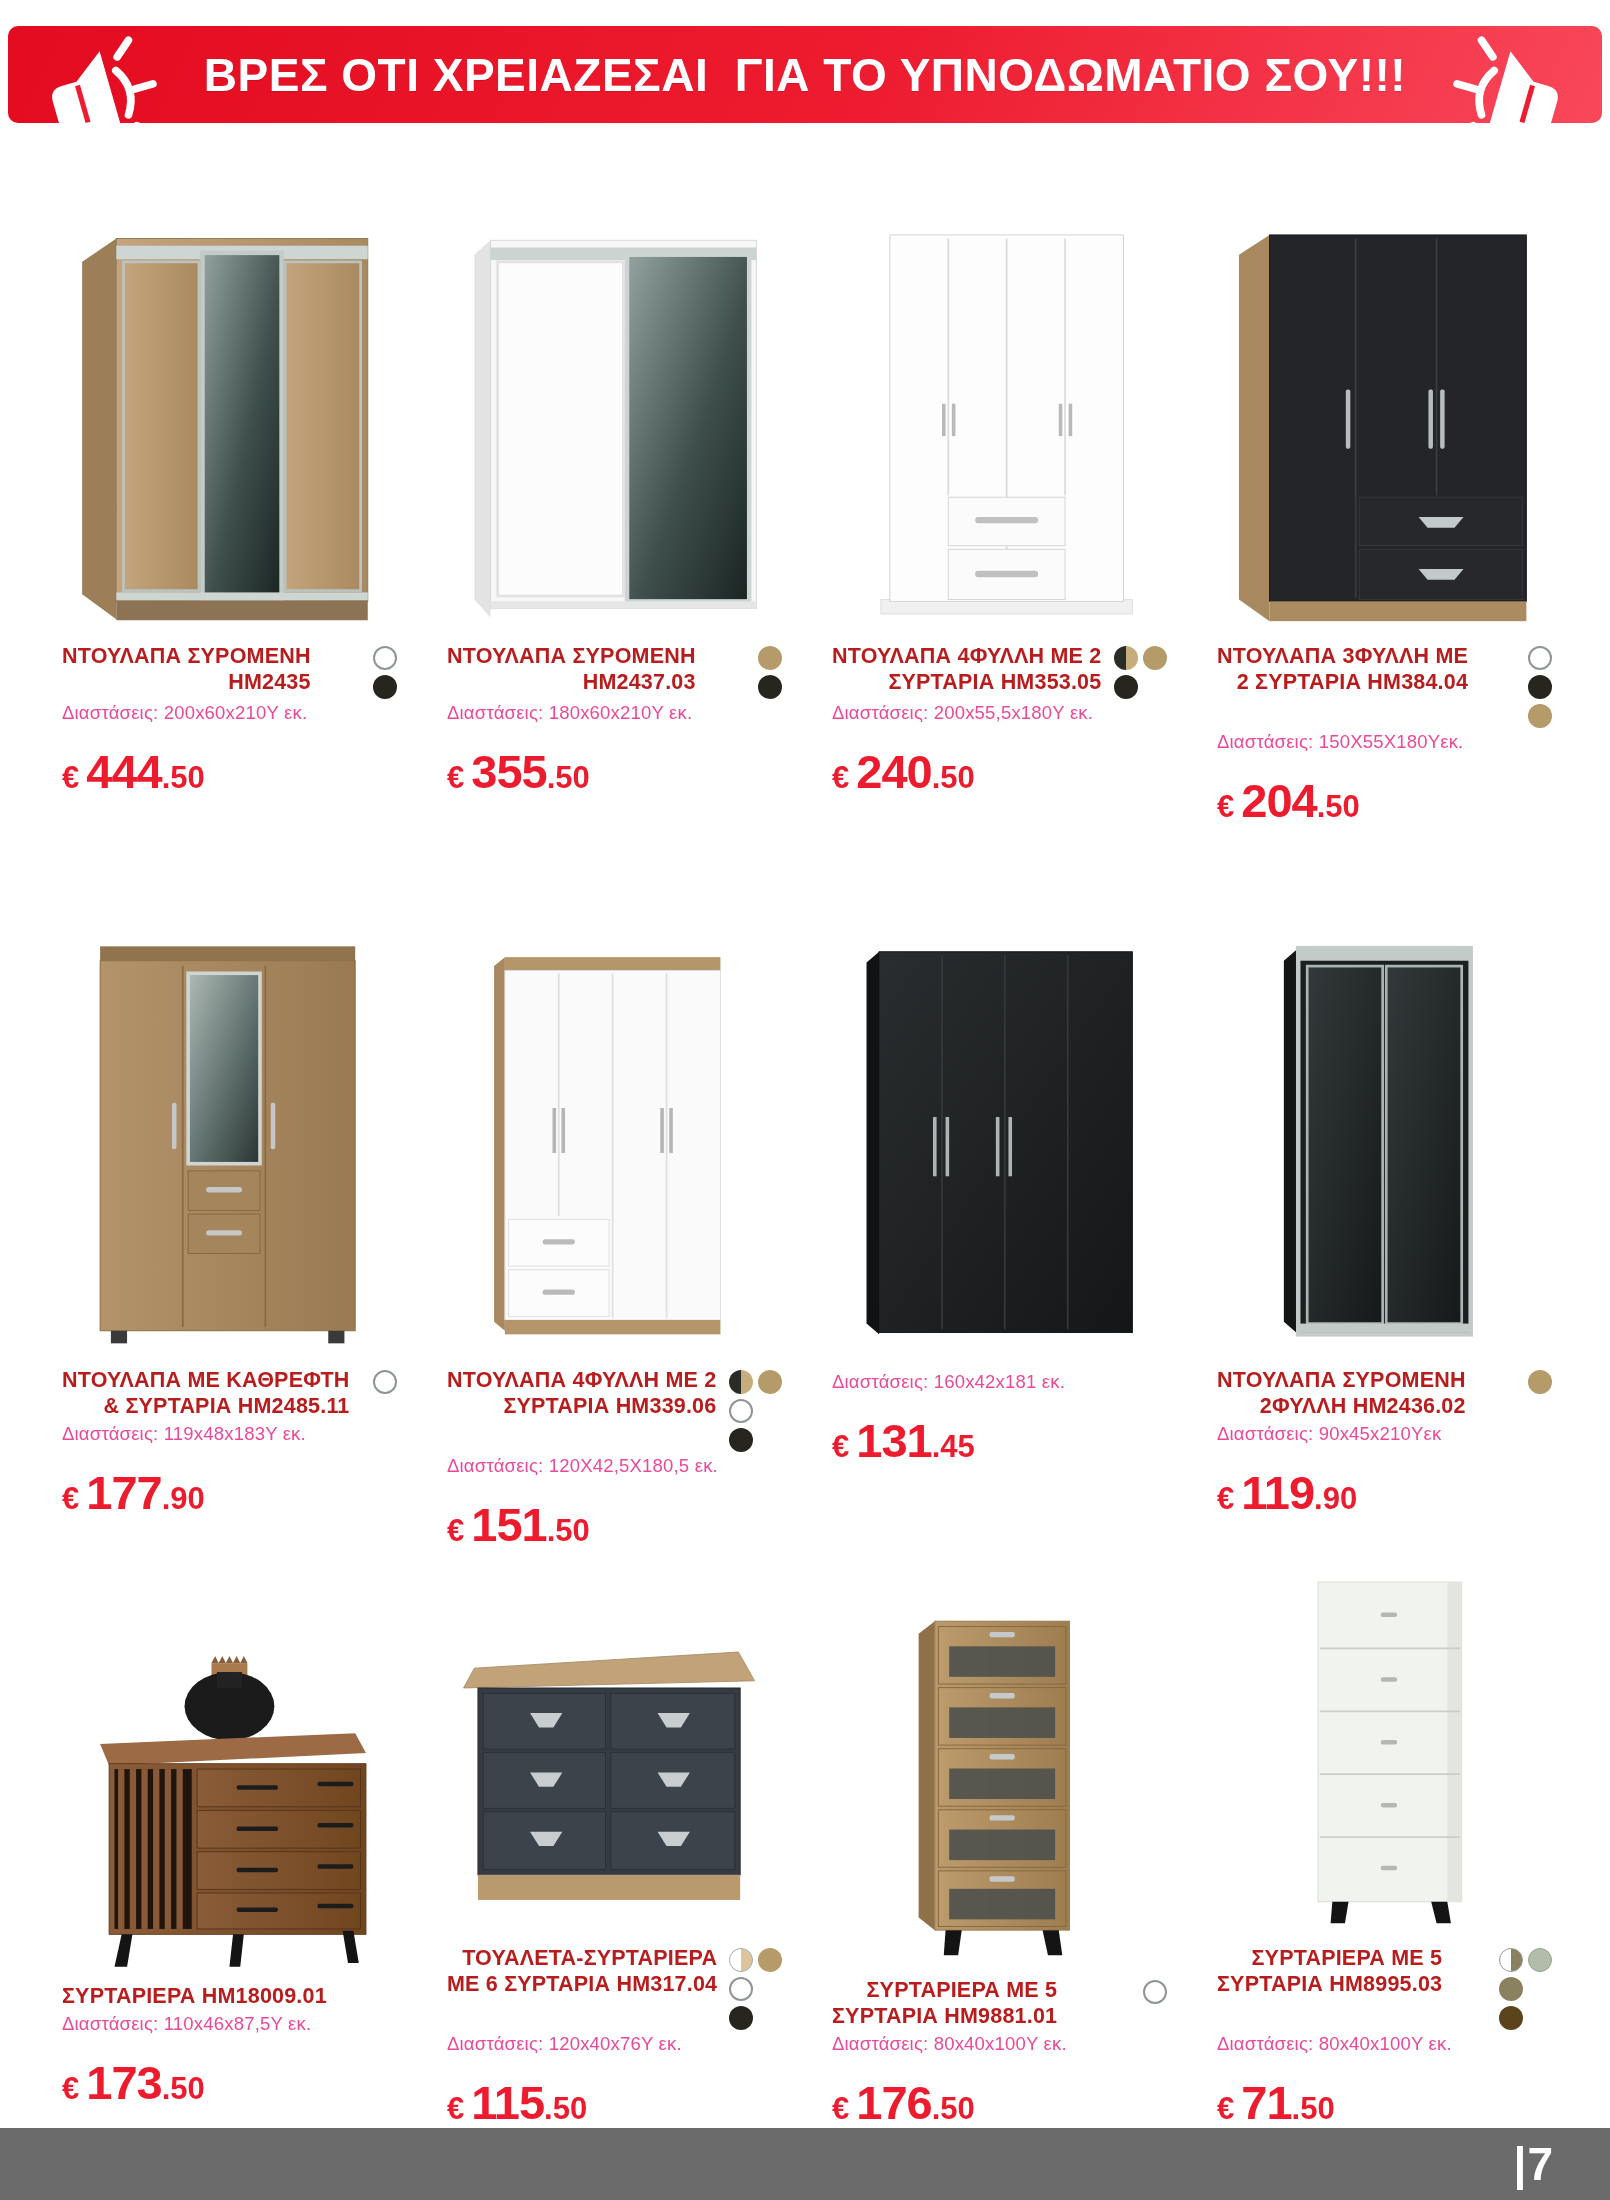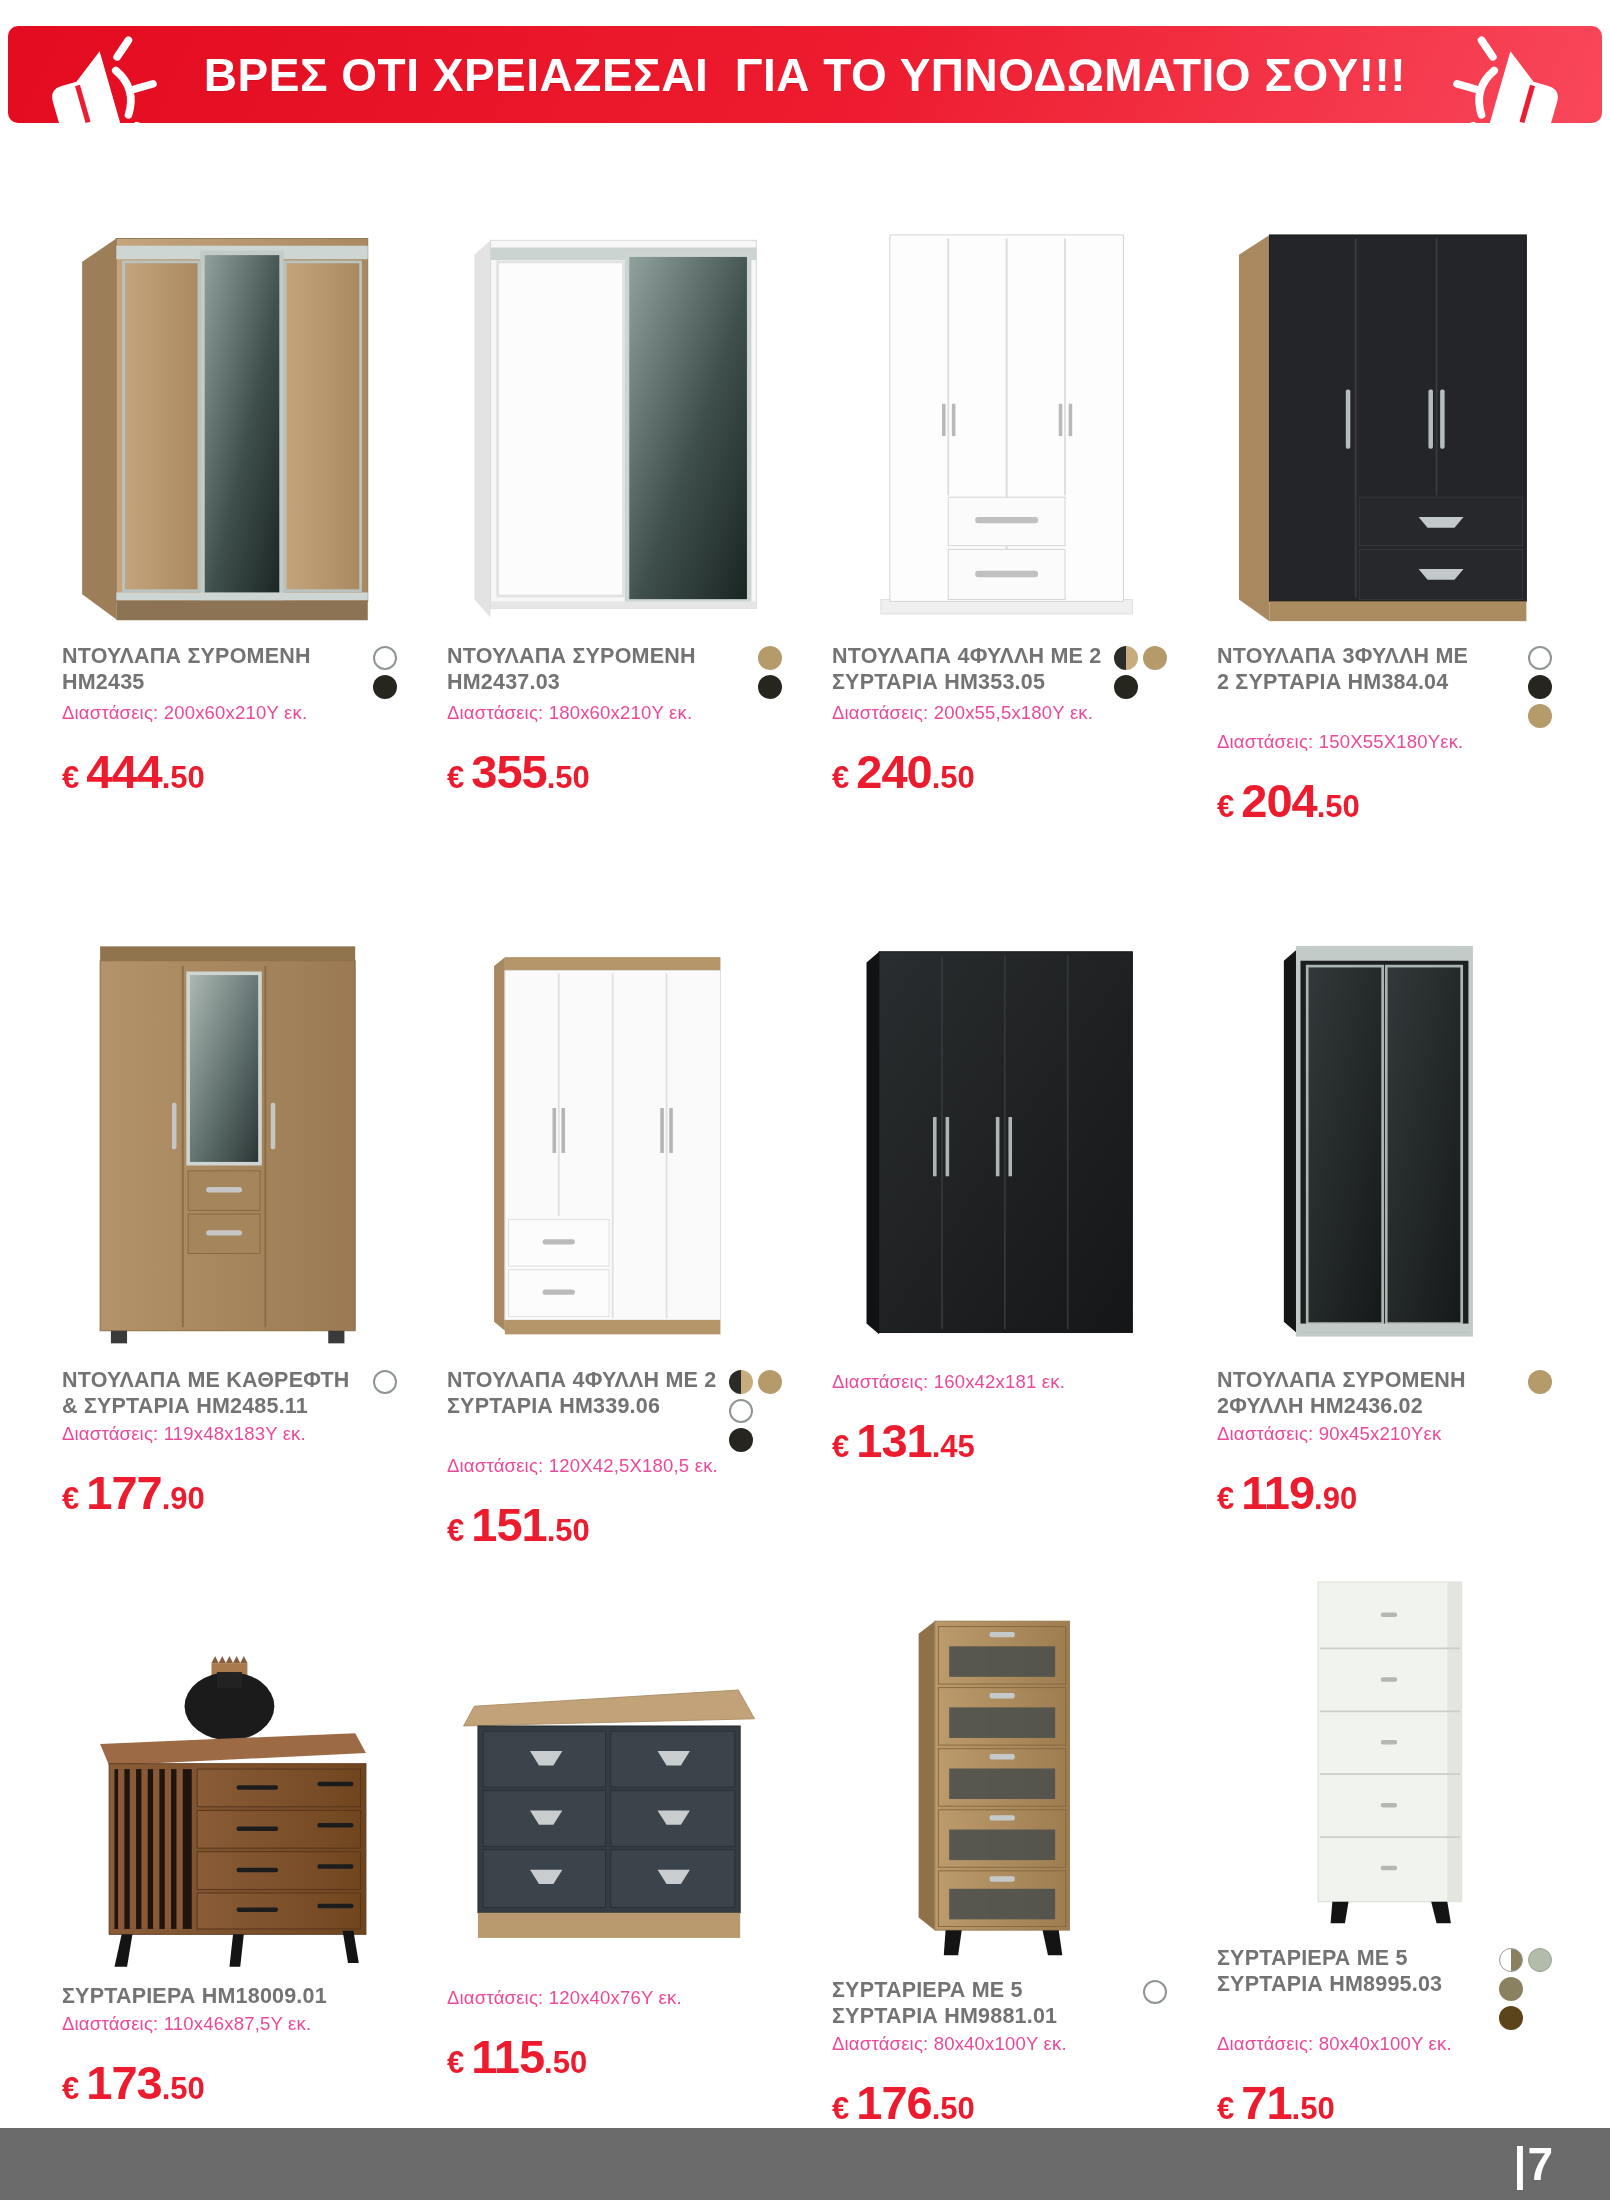--- a/index.html
+++ b/index.html
@@ -16,22 +16,22 @@
   .mega.right{right:28px;transform:scaleX(-1);}
   
   #grid{position:absolute;top:142px;left:42px;width:1526px;display:grid;
         grid-template-columns:repeat(4,1fr);grid-template-rows:712px 716px 560px;column-gap:14px;}
   .card{display:flex;flex-direction:column;}
   .imgbox{display:flex;align-items:flex-end;justify-content:center;}
   .r1 .imgbox{height:488px;} .r2 .imgbox{height:500px;} .r3 .imgbox{height:400px;}
   .imgbox svg{width:92%;height:auto;display:block;}
   .info{padding:14px 16px 0 20px;}
   .trow{display:flex;justify-content:space-between;align-items:flex-start;gap:8px;}
-  .title{margin:0;font-size:21.5px;line-height:1.2;font-weight:bold;color:#737373;
-         white-space:pre-line;letter-spacing:.2px;}
+  .title{margin:0;font-size:21.5px;line-height:1.2;font-weight:bold;color:#b91c1c;
+         white-space:pre-line;letter-spacing:.2px;text-align:right;}
   .dims{margin-top:3px;font-size:18.5px;color:#ec4899;letter-spacing:.2px;}
   .price{margin-top:20px;color:#ec1b2d;font-weight:bold;display:flex;align-items:baseline;}
   .price .cur{font-size:31px;margin-right:7px;}
   .price .int{font-size:47px;letter-spacing:-1px;}
   .price .dec{font-size:31px;}
   
   .swatches{display:flex;flex-direction:column;gap:5px;align-items:flex-start;flex:0 0 auto;padding-top:2px;}
   .swrow{display:flex;gap:5px;}
   .sw{width:24px;height:24px;border-radius:50%;box-sizing:border-box;display:inline-block;}
   .sw-white{background:#fff;border:2px solid #8f9596;}
@@ -476,20 +476,36 @@
           <polygon points="98,156 134,156 124,172 108,172" fill="#c8cdd0"></polygon>
             <polygon points="240,156 276,156 266,172 250,172" fill="#c8cdd0"></polygon>
           <polygon points="98,222 134,222 124,238 108,238" fill="#c8cdd0"></polygon>
             <polygon points="240,222 276,222 266,238 250,238" fill="#c8cdd0"></polygon>
           <polygon points="98,288 134,288 124,304 108,304" fill="#c8cdd0"></polygon>
             <polygon points="240,288 276,288 266,304 250,304" fill="#c8cdd0"></polygon>
           <rect x="40" y="336" width="292" height="28" fill="#b99a6f"></rect>
         </svg>
       </div>
       <div class="info">
+        <div class="trow">
+          <h3 class="title">ΤΟΥΑΛΕΤΑ-ΣΥΡΤΑΡΙΕΡΑ
+ΜΕ 6 ΣΥΡΤΑΡΙΑ ΗΜ317.04</h3>
+          <div class="swatches">
+            <div class="swrow">
+                <span class="sw sw-split-wt"></span>
+                <span class="sw sw-tan"></span>
+              </div>
+            <div class="swrow">
+                <span class="sw sw-white"></span>
+              </div>
+            <div class="swrow">
+                <span class="sw sw-black"></span>
+              </div>
+          </div>
+        </div>
         <div class="dims">Διαστάσεις: 120x40x76Y εκ.</div>
         <div class="price">
           <span class="cur">€</span>
             <span class="int">115</span>
             <span class="dec">.50</span>
         </div>
       </div>
     </div>
 
     <div class="card r3">

